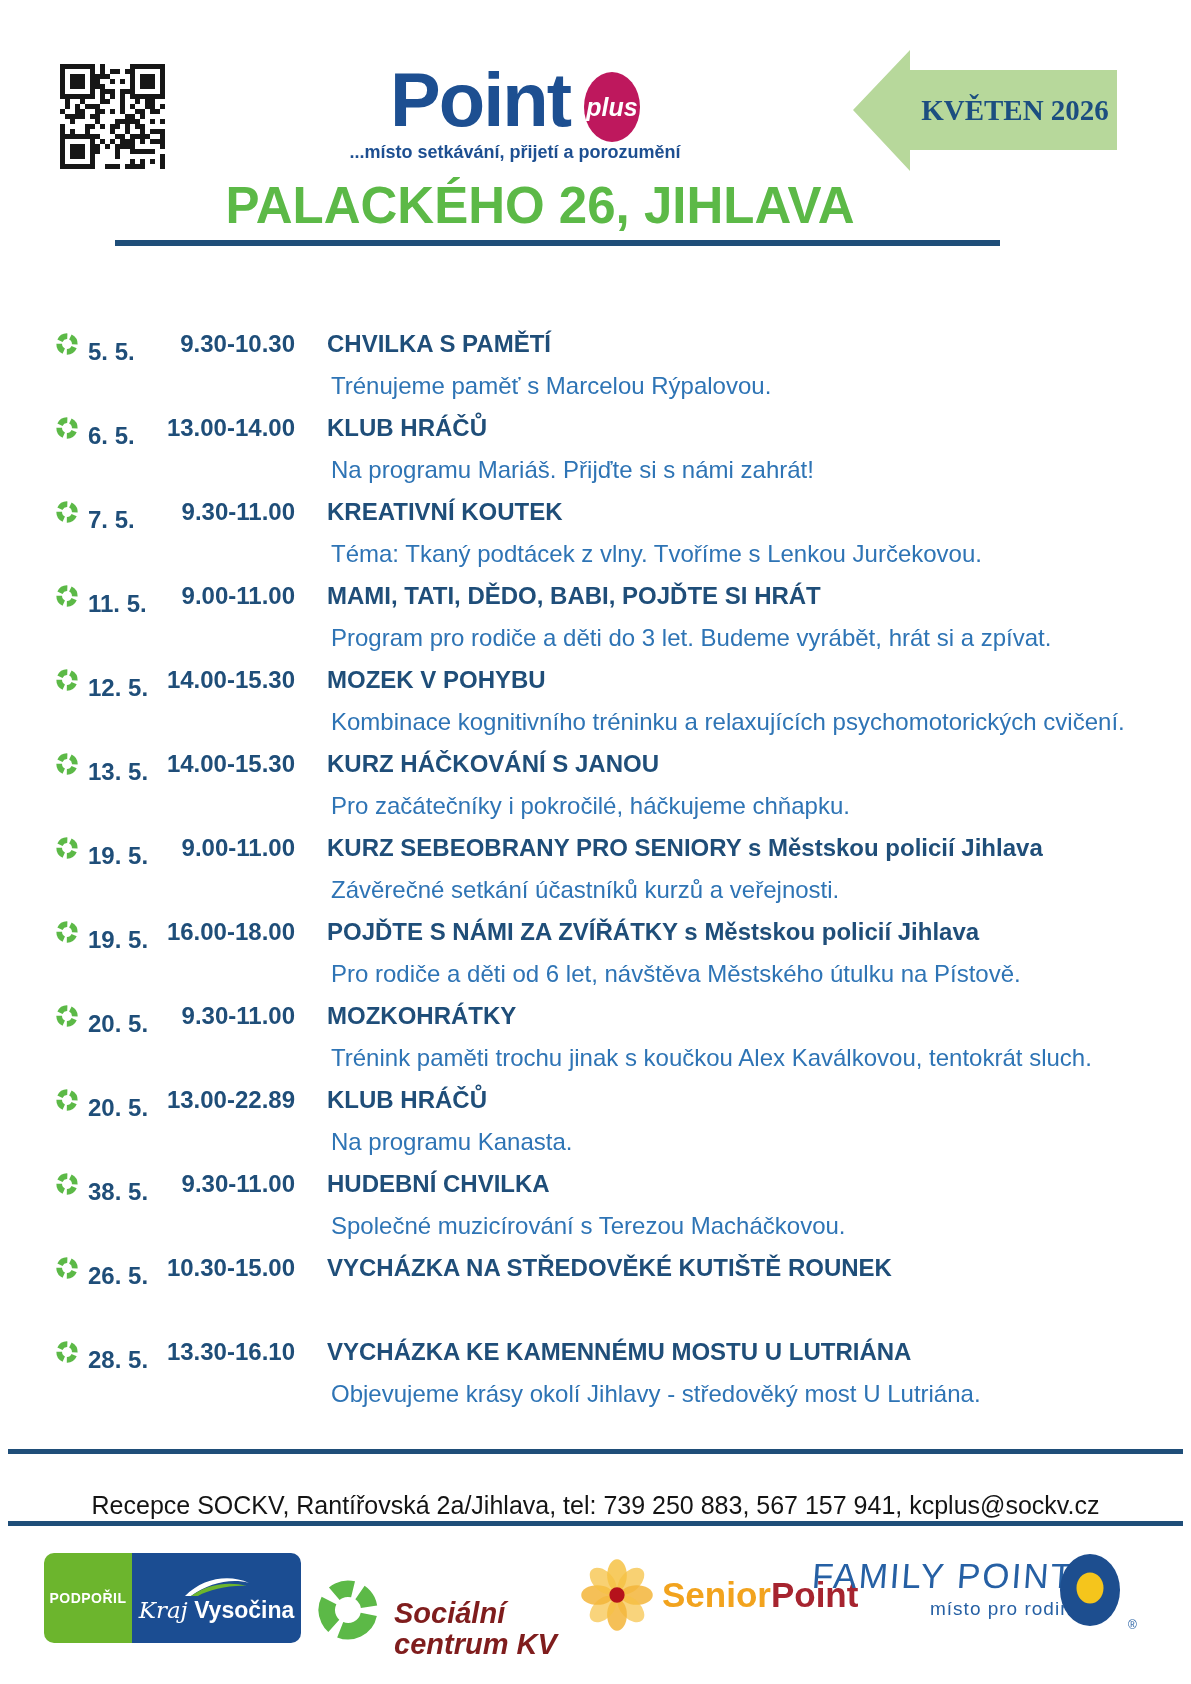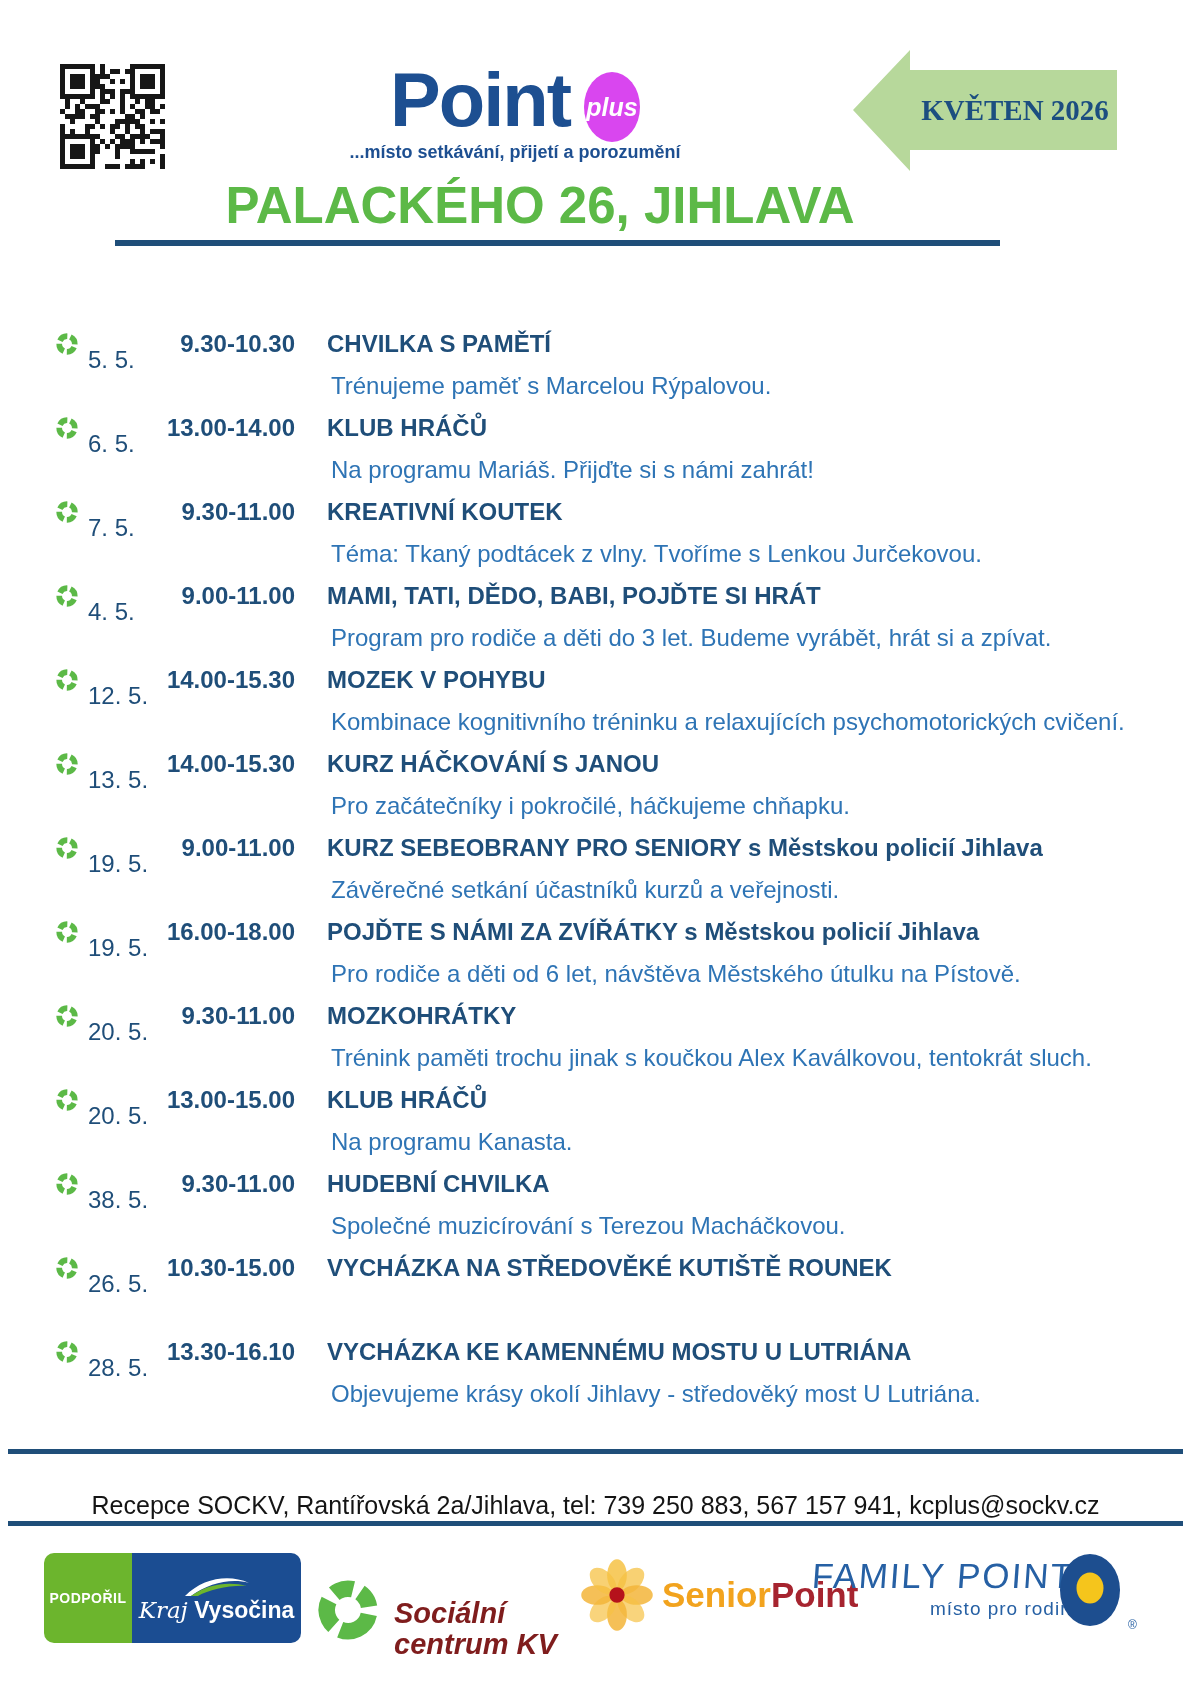--- a/index.html
+++ b/index.html
@@ -4,35 +4,35 @@
 <style>
   html,body{margin:0;padding:0;background:#fff;}
   .page{position:relative;width:1191px;height:1684px;background:#fff;overflow:hidden;
         font-family:"Liberation Sans",sans-serif;color:#1F4E79;}
   
   .qr{position:absolute;left:60px;top:64px;width:105px;height:105px;}
   .logo-block{position:absolute;left:330px;top:58px;width:370px;text-align:center;}
   .logo-line{display:flex;align-items:center;justify-content:center;gap:14px;}
   .brand{font-size:76px;font-weight:bold;color:#1D4F91;letter-spacing:-2px;line-height:80px;}
   .plus-badge{display:inline-flex;align-items:center;justify-content:center;width:56px;height:70px;
-              border-radius:50%;background:#d946ef;color:#fff;font-style:italic;font-weight:bold;
+              border-radius:50%;background:#be185d;color:#fff;font-style:italic;font-weight:bold;
               font-size:25px;margin-top:14px;}
   .tagline{font-size:18px;font-weight:bold;color:#1D4F91;margin-top:0px;}
   .arrow-wrap{position:absolute;left:853px;top:50px;width:264px;height:121px;}
   .arrow-wrap svg{position:absolute;left:0;top:0;}
   .arrow-label{position:absolute;left:60px;top:44px;width:204px;text-align:center;
                font-size:29px;font-weight:bold;color:#1C4E80;font-family:Liberation Serif, serif;}
   .address{position:absolute;left:0;top:176px;width:1080px;text-align:center;
            font-size:51px;font-weight:bold;color:#5CB947;letter-spacing:0px;}
   .address-rule{position:absolute;left:115px;top:240px;width:885px;height:6px;background:#1F4E79;}
   
   .schedule{position:absolute;left:0;top:327px;width:1191px;}
   .event{position:relative;height:84px;}
   .bullet{position:absolute;left:56px;top:6px;width:22px;height:22px;}
-  .ev-date{position:absolute;left:88px;top:16px;line-height:34px;font-size:24px;font-weight:normal;white-space:nowrap;}
+  .ev-date{position:absolute;left:88px;top:8px;line-height:34px;font-size:24px;font-weight:bold;white-space:nowrap;}
   .ev-time{position:absolute;left:125px;width:170px;top:0;line-height:34px;font-size:24px;
            font-weight:bold;text-align:right;white-space:nowrap;}
   .ev-title{position:absolute;left:327px;top:0;line-height:34px;font-size:24px;font-weight:bold;white-space:nowrap;}
   .ev-desc{position:absolute;left:331px;top:42px;line-height:34px;font-size:24px;color:#2E74B5;white-space:nowrap;}
   
   .bar{position:absolute;left:8px;width:1175px;height:5px;background:#1F4E79;}
   .bar1{top:1449px;}
   .bar2{top:1521px;}
   .info-bold{position:absolute;left:0;top:1458px;width:1191px;text-align:center;
              font-size:25px;font-weight:bold;color:#141414;}
@@ -346,21 +346,21 @@
       <span class="ev-date">7. 5.</span>
       <span class="ev-time">9.30-11.00</span>
       <span class="ev-title">KREATIVNÍ KOUTEK</span>
       <span class="ev-desc">Téma: Tkaný podtácek z vlny. Tvoříme s Lenkou Jurčekovou.</span>
     </div>
 
     <div class="event">
       <svg class="bullet" viewBox="0 0 24 24">
         <circle cx="12" cy="12" r="8.5" fill="none" stroke="#5CB947" stroke-width="6.2" stroke-dasharray="9.9 3.45" transform="rotate(24 12 12)"></circle>
       </svg>
-      <span class="ev-date">4. 5.</span>
+      <span class="ev-date">11. 5.</span>
       <span class="ev-time">9.00-11.00</span>
       <span class="ev-title">MAMI, TATI, DĚDO, BABI, POJĎTE SI HRÁT</span>
       <span class="ev-desc">Program pro rodiče a děti do 3 let. Budeme vyrábět, hrát si a zpívat.</span>
     </div>
 
     <div class="event">
       <svg class="bullet" viewBox="0 0 24 24">
         <circle cx="12" cy="12" r="8.5" fill="none" stroke="#5CB947" stroke-width="6.2" stroke-dasharray="9.9 3.45" transform="rotate(24 12 12)"></circle>
       </svg>
       <span class="ev-date">12. 5.</span>
@@ -407,21 +407,21 @@
       <span class="ev-time">9.30-11.00</span>
       <span class="ev-title">MOZKOHRÁTKY</span>
       <span class="ev-desc">Trénink paměti trochu jinak s koučkou Alex Kaválkovou, tentokrát sluch.</span>
     </div>
 
     <div class="event">
       <svg class="bullet" viewBox="0 0 24 24">
         <circle cx="12" cy="12" r="8.5" fill="none" stroke="#5CB947" stroke-width="6.2" stroke-dasharray="9.9 3.45" transform="rotate(24 12 12)"></circle>
       </svg>
       <span class="ev-date">20. 5.</span>
-      <span class="ev-time">13.00-15.00</span>
+      <span class="ev-time">13.00-22.89</span>
       <span class="ev-title">KLUB HRÁČŮ</span>
       <span class="ev-desc">Na programu Kanasta.</span>
     </div>
 
     <div class="event">
       <svg class="bullet" viewBox="0 0 24 24">
         <circle cx="12" cy="12" r="8.5" fill="none" stroke="#5CB947" stroke-width="6.2" stroke-dasharray="9.9 3.45" transform="rotate(24 12 12)"></circle>
       </svg>
       <span class="ev-date">38. 5.</span>
       <span class="ev-time">9.30-11.00</span>

